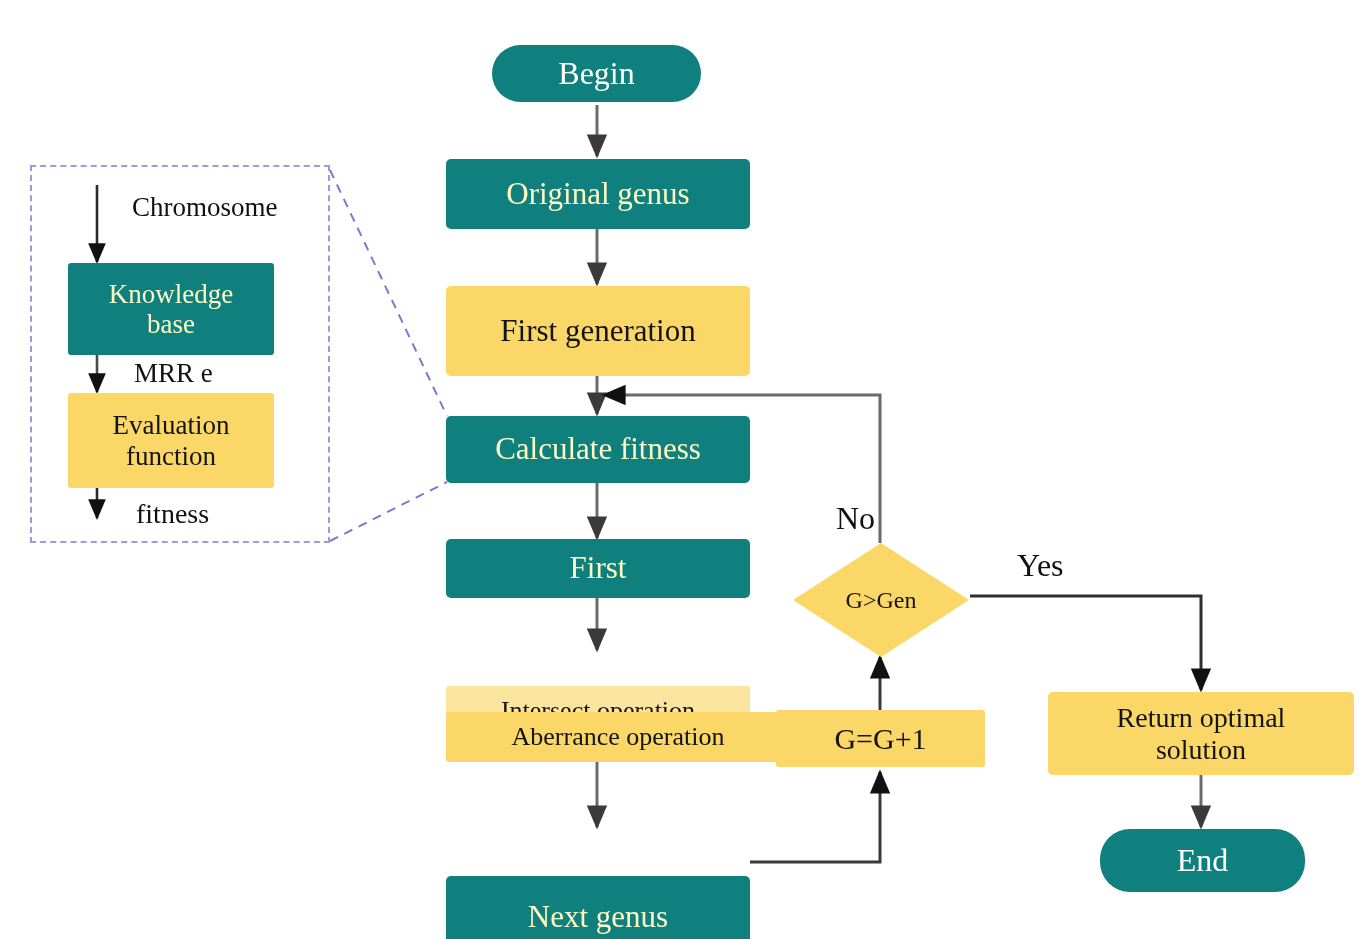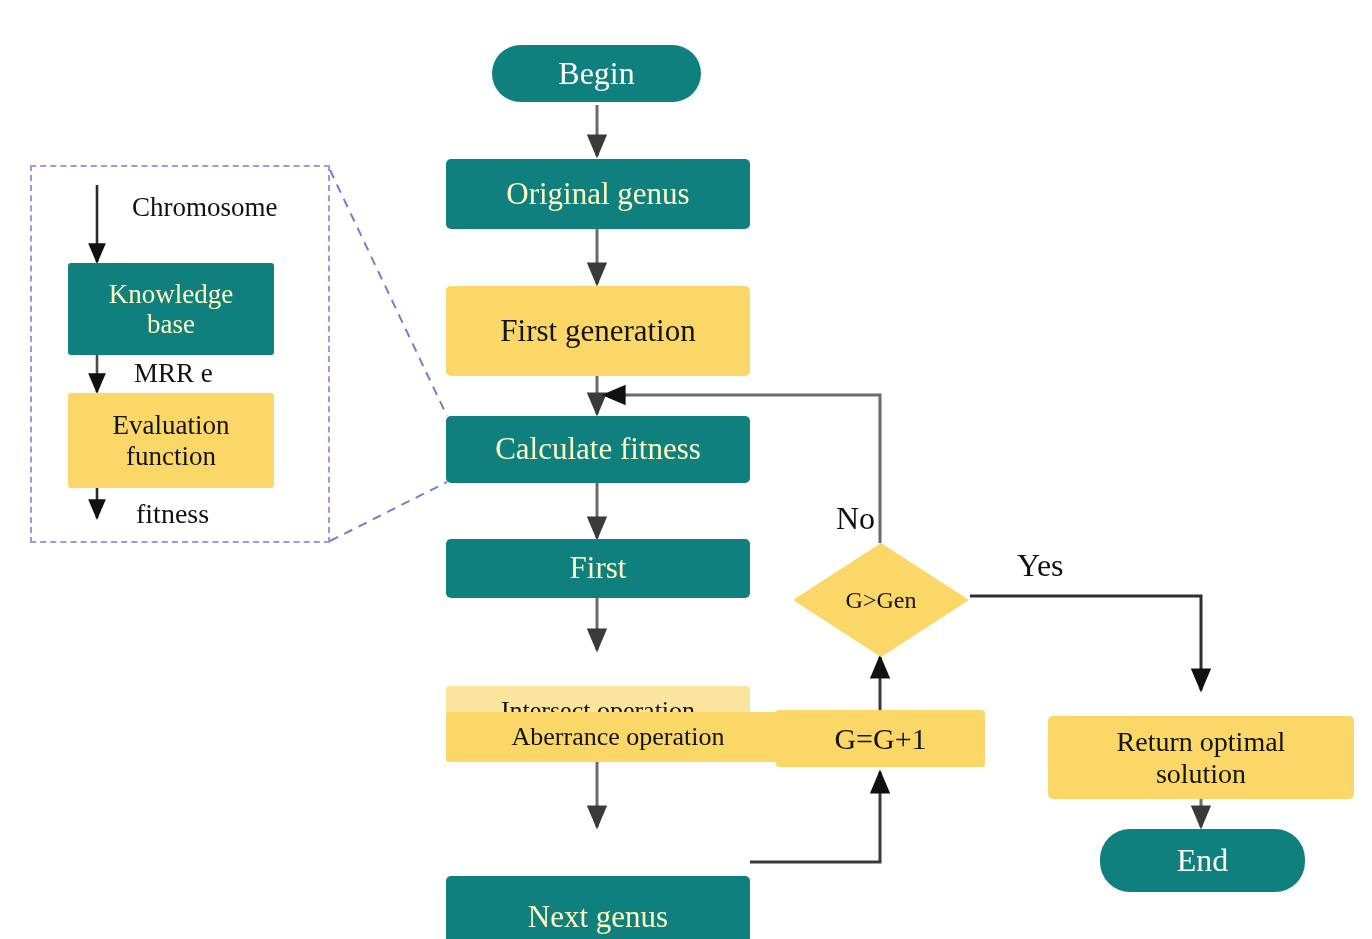--- a/index.html
+++ b/index.html
@@ -115,20 +115,20 @@
 
   <div class="diamond" style="left:793px;top:543px;width:176px;height:114px;">
     <div class="dshape"></div>
     <div class="dlabel" style="font-size:24px;">G&gt;Gen</div>
   </div>
 
   <div class="lbl" style="left:993px;top:547px;font-size:32px;">Yes</div>
 
   <div class="node yellow r-xs" style="left:776px;top:710px;width:209px;height:57px;font-size:30px;">G=G+1</div>
 
-  <div class="node yellow r-sm" style="left:1048px;top:716px;width:306px;height:83px;font-size:28px;flex-direction:column;">
+  <div class="node yellow r-sm" style="left:1048px;top:692px;width:306px;height:83px;font-size:28px;flex-direction:column;">
     <span>Return optimal</span>
     <span>solution</span>
   </div>
 
   <div class="node teal-white rounded" style="left:1100px;top:829px;width:205px;height:63px;font-size:32px;">End</div>
 
 </div>
 
 </body></html>

